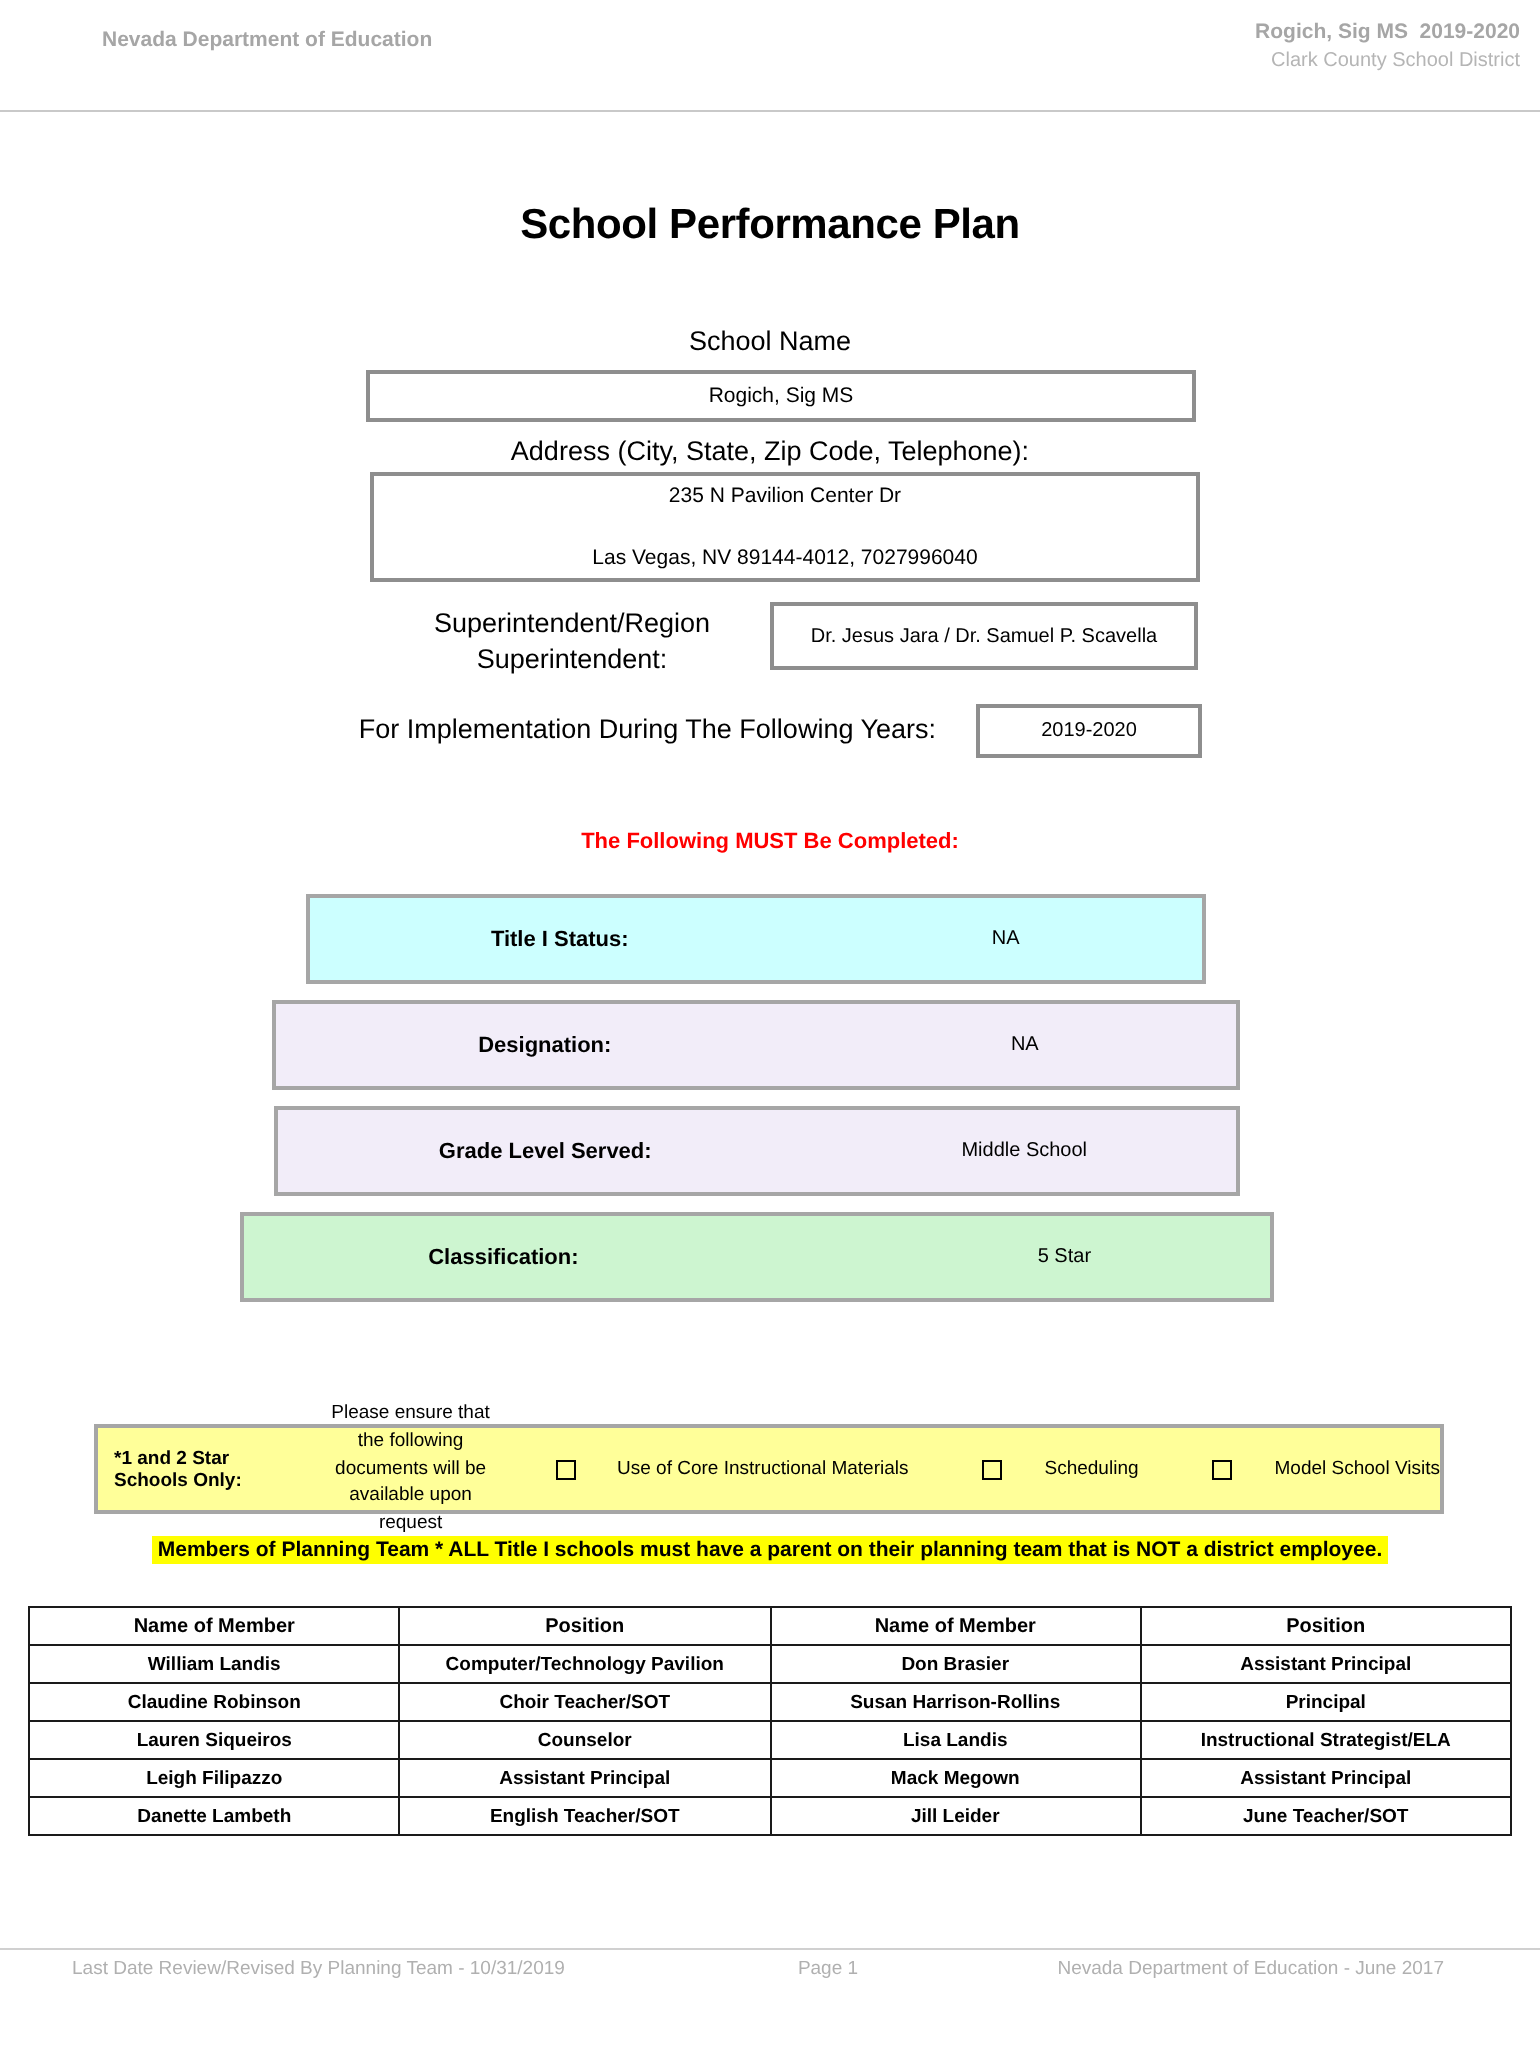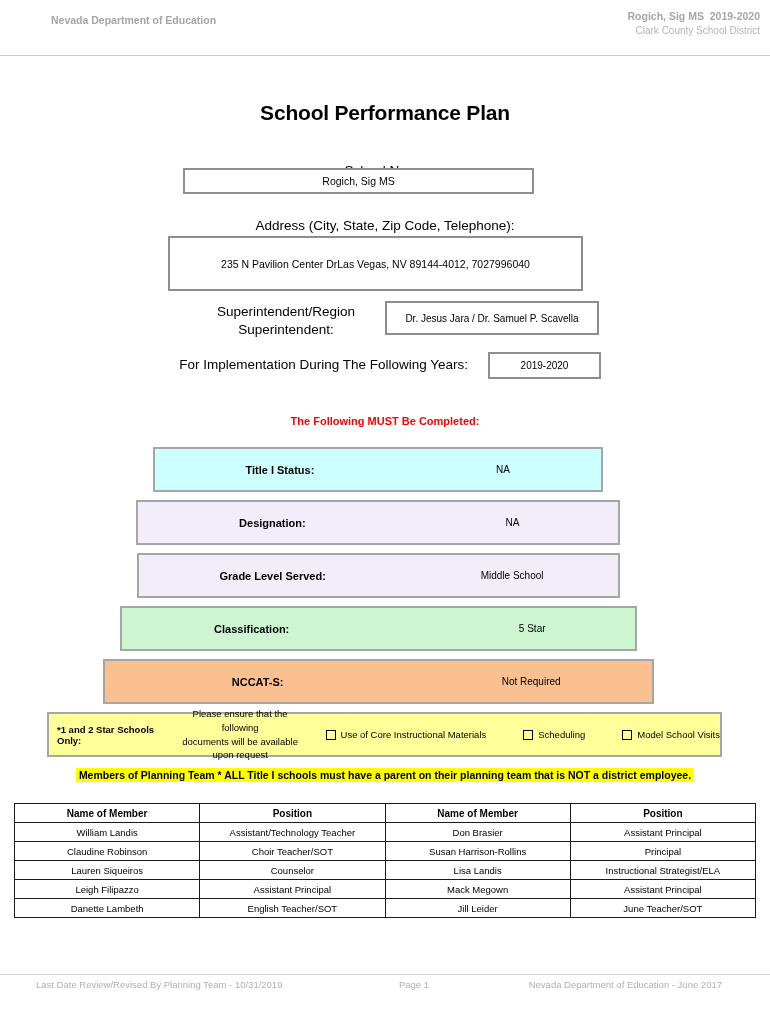--- a/index.html
+++ b/index.html
@@ -22,23 +22,23 @@
   
   .doc-title { position:absolute; top:101px; left:0; width:770px; text-align:center;
     font-size:21px; font-weight:bold; letter-spacing:-0.2px; }
 
   
   .center-label { position:absolute; left:0; width:770px; text-align:center; font-size:13.5px; }
   .lbl-school { top:163px; }
   .lbl-address { top:218px; }
   .wbox { position:absolute; background:#fff; border:2px solid #8e8e8e;
     display:flex; align-items:center; justify-content:center; font-size:10.5px; }
-  .box-school { left:183px; top:168px; width:351px; height:26px; }
-  .box-address { left:168px; top:236px; width:415px; height:55px;
-    flex-direction:row; justify-content:center; padding:4px 0; }
+  .box-school { left:183px; top:185px; width:415px; height:26px; }
+  .box-address { left:185px; top:236px; width:415px; height:55px;
+    flex-direction:column; justify-content:space-between; padding:4px 0; }
   .lbl-supt { position:absolute; left:205px; top:303px; width:162px; text-align:center; font-size:13.5px; line-height:1.3; }
   .box-supt { left:385px; top:301px; width:214px; height:34px; font-size:10px; }
   .lbl-impl { position:absolute; left:0; top:357px; width:468px; text-align:right; font-size:13.5px; }
   .box-impl { left:488px; top:352px; width:113px; height:27px; font-size:10px; }
 
   
   .must-notice { position:absolute; top:415px; left:0; width:770px; text-align:center;
     font-size:11px; font-weight:bold; color:#ff0000; }
 
   
@@ -52,35 +52,35 @@
   .sr-2 { width:483px; }
   .sr-3 { width:517px;gap:48px; }
   .sr-4 { width:551px; }
 
   
   .star-box { position:absolute; top:712px; left:47px; width:675px; height:45px;
     border:2px solid #a6a6a6; display:flex; align-items:center; padding-left:8px; }
   .star-label { width:130px; font-size:9.5px; font-weight:bold; }
   .star-note { width:158px; margin-left:26px; text-align:center; font-size:9.5px; line-height:1.45; }
   .cb-items { display:flex; align-items:center; margin-left:26px; gap:37px; }
-  .cb-item { display:flex; align-items:center; font-size:9.5px; white-space:nowrap; }
+  .cb-item { display:flex; align-items:center; font-size:9.5px; white-space:nowrap;gap:16px; }
   .cb-square { width:10px; height:10px; border:1.5px solid #000; background:transparent;
     display:inline-block; margin-right:5px; flex:0 0 auto; }
 
   
   .team-notice-wrap { position:absolute; top:765px; left:0; width:770px; text-align:center; }
   .team-notice { display:inline; font-size:10.5px; font-weight:600; padding:1px 3px; }
 
   
   .members-table { position:absolute; top:803px; left:14px; width:742px;
     border-collapse:collapse; table-layout:fixed; }
   .members-table th, .members-table td { border:1.5px solid #1a1a1a; height:19px;
     text-align:center; vertical-align:middle; padding:0 3px; }
   .members-table th { font-size:10px; font-weight:bold; }
-  .members-table td { font-size:9.5px; font-weight:normal; }
+  .members-table td { font-size:9.5px; font-weight:bold; }
 
   
   .ftr-rule { position:absolute; top:974px; left:0; width:770px; border-top:1px solid #d0d0d0; }
   .doc-footer { position:absolute; top:979px; left:0; width:770px; font-size:9.5px; color:#b0b0b0; }
   .ftr-left { position:absolute; left:36px; }
   .ftr-center { position:absolute; left:0; width:770px; text-align:center;margin-left:29px; }
   .ftr-right { position:absolute; right:48px; }
 </style>
 </head>
 <body>
@@ -130,24 +130,20 @@
         <span class="s-label">Designation:</span>
         <span class="s-value">NA</span>
       </div>
       <div class="status-row sr-2" style="background: rgb(242, 237, 249);">
         <span class="s-label">Grade Level Served:</span>
         <span class="s-value">Middle School</span>
       </div>
       <div class="status-row sr-3" style="background: rgb(205, 245, 208);">
         <span class="s-label">Classification:</span>
         <span class="s-value">5 Star</span>
-      </div>
-      <div class="status-row sr-4" style="background: rgb(250, 192, 144);">
-        <span class="s-label">NCCAT-S:</span>
-        <span class="s-value">Not Required</span>
       </div>
     </div>
 
   <div class="star-box" style="background: rgb(255, 255, 153);">
     <div class="star-label">*1 and 2 Star Schools Only:</div>
     <div class="star-note">
       <div>Please ensure that the following</div>
       <div>documents will be available upon request</div>
     </div>
     <div class="cb-items" id="cb-items">
@@ -175,21 +171,21 @@
         <tr id="mt-head">
           <th>Name of Member</th>
           <th>Position</th>
           <th>Name of Member</th>
           <th>Position</th>
         </tr>
       </thead>
     <tbody id="mt-body">
         <tr>
           <td>William Landis</td>
-          <td>Assistant/Technology Teacher</td>
+          <td>Computer/Technology Pavilion</td>
           <td>Don Brasier</td>
           <td>Assistant Principal</td>
         </tr>
         <tr>
           <td>Claudine Robinson</td>
           <td>Choir Teacher/SOT</td>
           <td>Susan Harrison-Rollins</td>
           <td>Principal</td>
         </tr>
         <tr>

